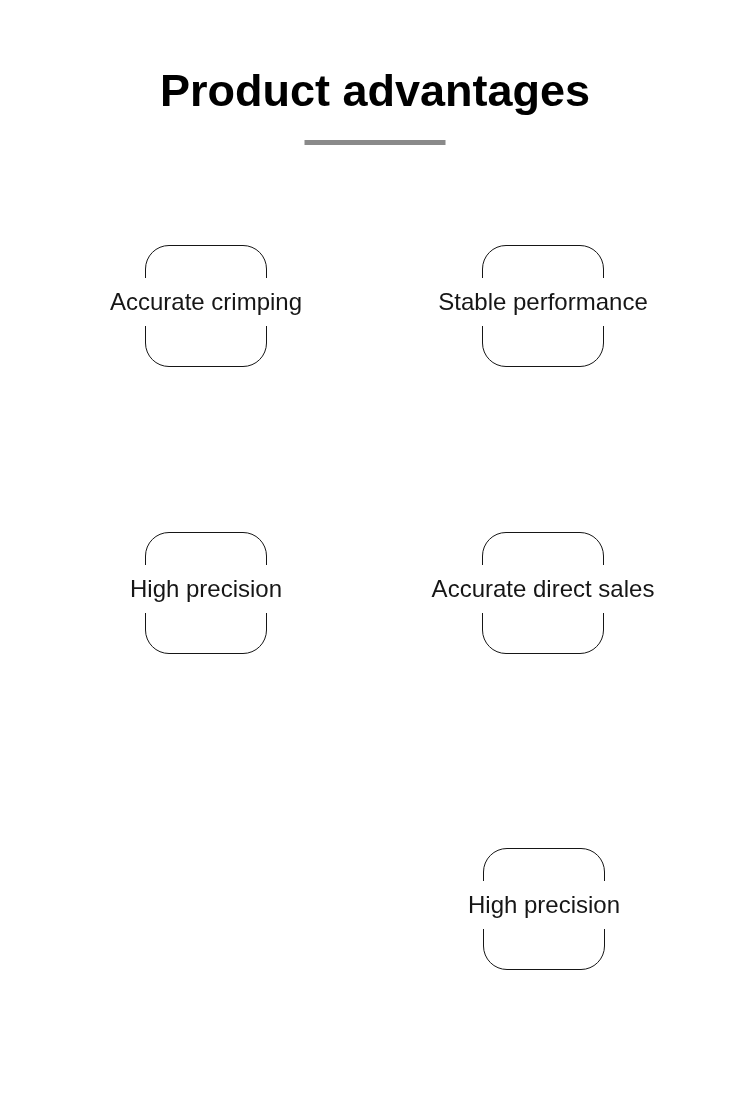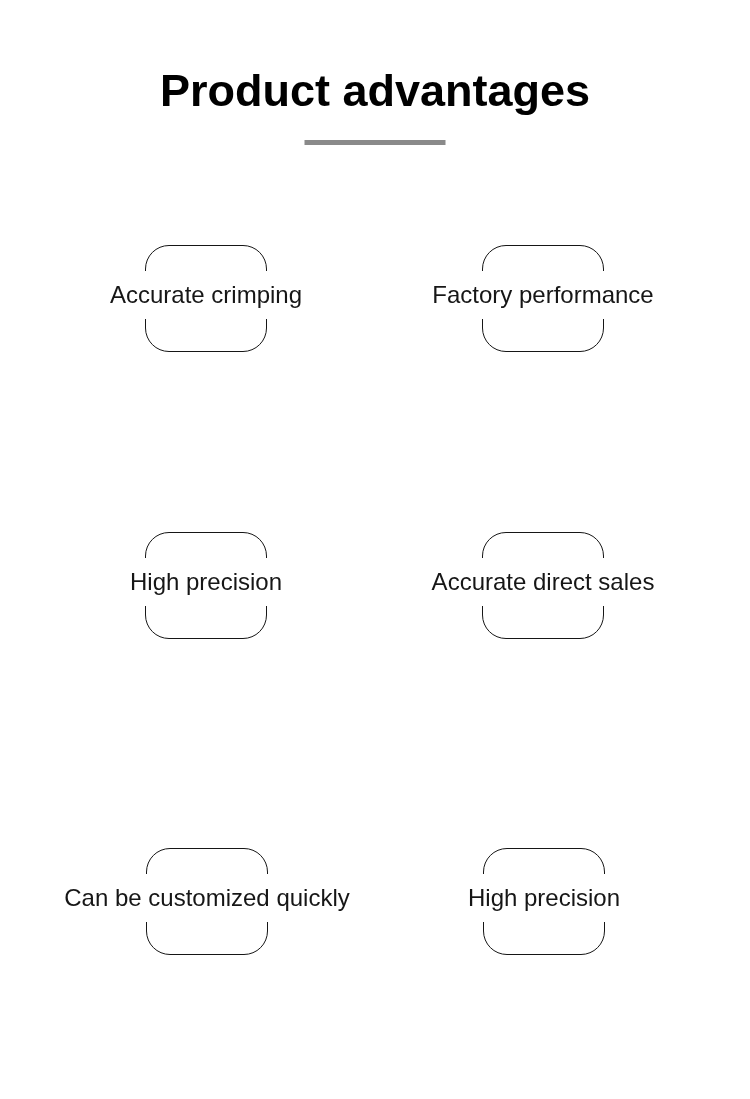--- a/index.html
+++ b/index.html
@@ -44,21 +44,21 @@
     top: 140px;
     left: 50%;
     transform: translateX(-50%);
     width: 141px;
     height: 5px;
     background: var(--divider);
   }
   .adv {
     position: absolute;
     width: 122px;
-    height: 107px;
+    height: 122px;
   }
   .adv .box {
     width: 100%;
     height: 100%;
     border: 1.4px solid var(--box-border);
     border-radius: 24px;
     background: transparent;
   }
   .adv .label {
     position: absolute;
@@ -89,36 +89,32 @@
 
   <div class="divider"></div>
 
   <div class="adv pos-0">
     <div class="box"></div>
     <span class="label">Accurate crimping</span>
   </div>
 
   <div class="adv pos-1">
     <div class="box"></div>
-    <span class="label">Factory performance</span>
+    <span class="label">Stable performance</span>
   </div>
 
   <div class="adv pos-2">
     <div class="box"></div>
     <span class="label">High precision</span>
   </div>
 
   <div class="adv pos-3">
     <div class="box"></div>
     <span class="label">Accurate direct sales</span>
   </div>
 
-  <div class="adv pos-4">
-    <div class="box"></div>
-    <span class="label">Can be customized quickly</span>
-  </div>
 
   <div class="adv pos-5">
     <div class="box"></div>
     <span class="label">High precision</span>
   </div>
 
 </div>
 
 </body></html>

